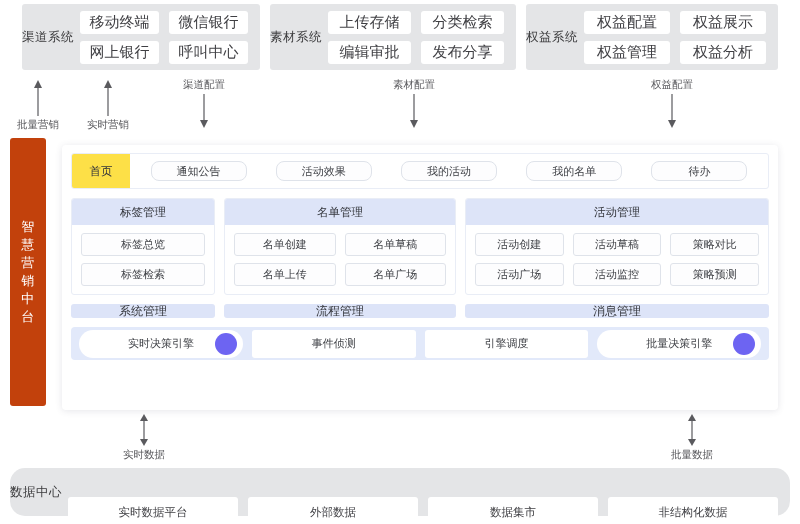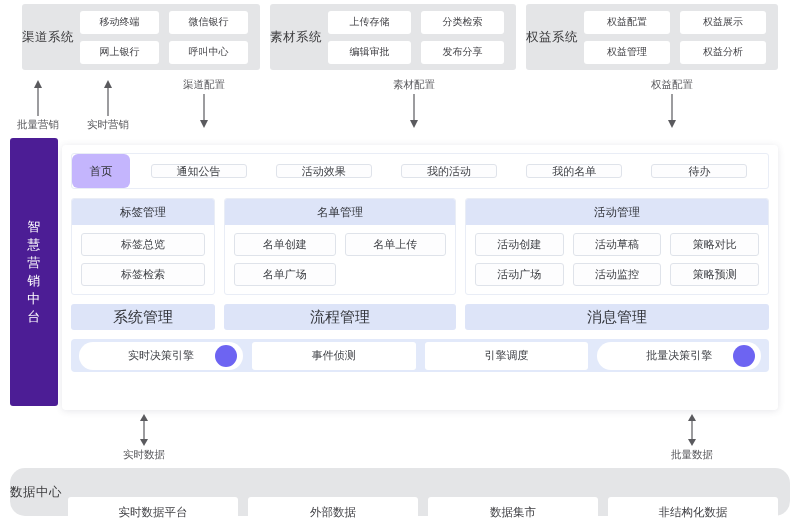--- a/index.html
+++ b/index.html
@@ -34,21 +34,21 @@
     gap: 7px 10px;
     padding: 9px 12px 9px 2px;
   }
   .sys-cell {
     background: #ffffff;
     border-radius: 3px;
     height: 23px;
     display: flex;
     align-items: center;
     justify-content: center;
-    font-size: 10px;
+    font-size: 15px;
     color: #3f3f43;
   }
 
   
   .data-band {
     position: absolute;
     left: 10px; top: 468px; width: 780px; height: 48px;
     background: #e4e5e7;
     border-radius: 15px;
     display: flex;
@@ -78,22 +78,22 @@
     font-size: 10.5px;
     color: #58585c;
     white-space: nowrap;
     transform: translateX(-50%);
   }
   .arrow-svg { position: absolute; transform: translateX(-50%); }
 
   
   .platform-side {
     position: absolute;
-    left: 10px; top: 138px; width: 48px; height: 268px;
-    background: #4c1d95;
+    left: 10px; top: 138px; width: 36px; height: 268px;
+    background: #c2410c;
     border-radius: 3px;
     display: flex; align-items: center; justify-content: center;
   }
   .platform-side span {
     font-size: 13px;
     color: #ffffff;
     line-height: 18px;
     text-align: center;
     letter-spacing: .5px;
     width: 26px;
@@ -113,37 +113,37 @@
     align-items: center;
     height: 36px;
     border: 1px solid #e9edf6;
     border-radius: 3px;
     background: #ffffff;
     overflow: hidden;
   }
   .tab-home {
     width: 58px;
     height: 100%;
-    background: #c4b5fd;
-    display: flex; align-items: center; justify-content: center;
-    font-size: 11.5px; color: #33353b; border-radius: 6px;
+    background: #fde047;
+    display: flex; align-items: center; justify-content: center;
+    font-size: 11.5px; color: #33353b;
   }
   .tab-rest {
     flex: 1 1 auto;
     display: grid;
     grid-template-columns: repeat(5, 1fr);
     gap: 0;
     padding: 0 6px;
     align-items: center;
     justify-items: center;
   }
   .tab-chip {
-    width: 96px; height: 14px;
+    width: 96px; height: 20px;
     border: 1px solid #dfe3ea;
-    border-radius: 3px;
+    border-radius: 8px;
     background: #fdfdfe;
     display: flex; align-items: center; justify-content: center;
     font-size: 11px; color: #3f4146;
   }
 
   
   .panel-row { display: flex; gap: 9px; margin-top: 9px; }
   .panel {
     border: 1px solid #e9edf6;
     border-radius: 3px;
@@ -172,25 +172,25 @@
     border: 1px solid #dfe3ea;
     border-radius: 3px;
     background: #fdfdfe;
     display: flex; align-items: center; justify-content: center;
     font-size: 11px; color: #3f4146;
   }
 
   
   .bar-row { display: flex; gap: 9px; margin-top: 9px; }
   .bar {
-    height: 26px;
+    height: 14px;
     background: #dde4f8;
     border-radius: 3px;
     display: flex; align-items: center; justify-content: center;
-    font-size: 15px; color: #33353b;
+    font-size: 12px; color: #33353b;
   }
 
   
   .engine-row {
     margin-top: 9px;
     height: 33px;
     background: #e2e9fa;
     border-radius: 4px;
     display: flex;
     align-items: center;
@@ -315,20 +315,21 @@
         <div class="panel-body cols-1">
           <div class="item">标签总览</div>
           <div class="item">标签检索</div>
         </div>
       </div>
 
       <div class="panel" style="width:232px;">
         <div class="panel-head">名单管理</div>
         <div class="panel-body cols-2">
           <div class="item">名单创建</div>
+          <div class="item">名单草稿</div>
           <div class="item">名单上传</div>
           <div class="item">名单广场</div>
         </div>
       </div>
 
       <div class="panel" style="flex:1 1 auto;">
         <div class="panel-head">活动管理</div>
         <div class="panel-body cols-3">
           <div class="item">活动创建</div>
           <div class="item">活动草稿</div>

